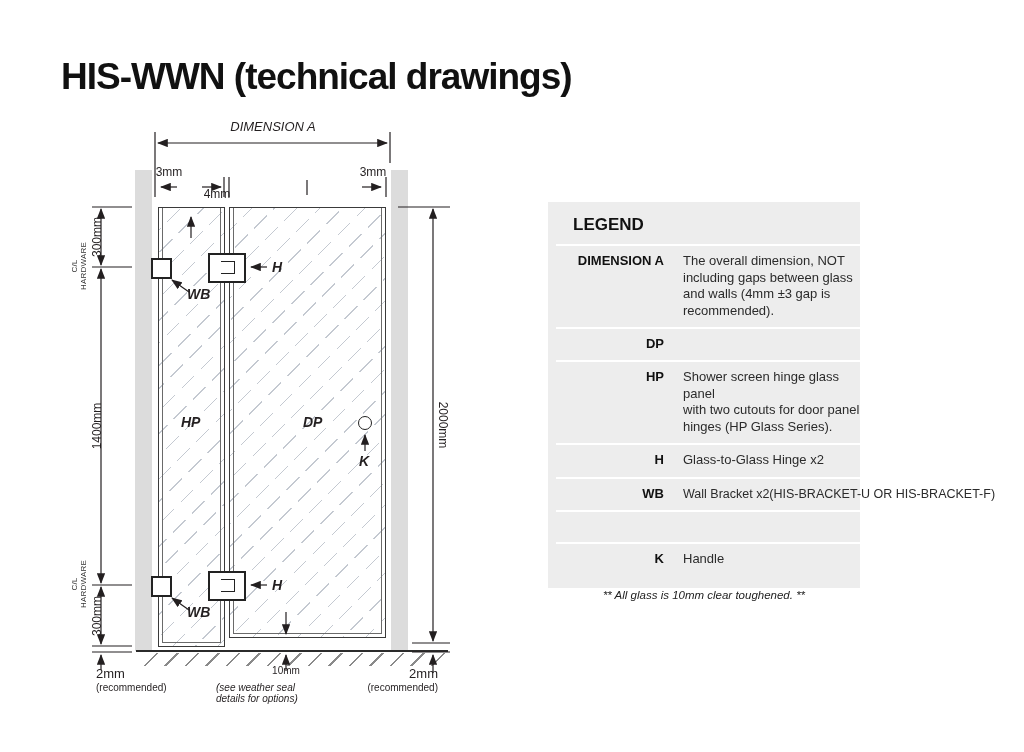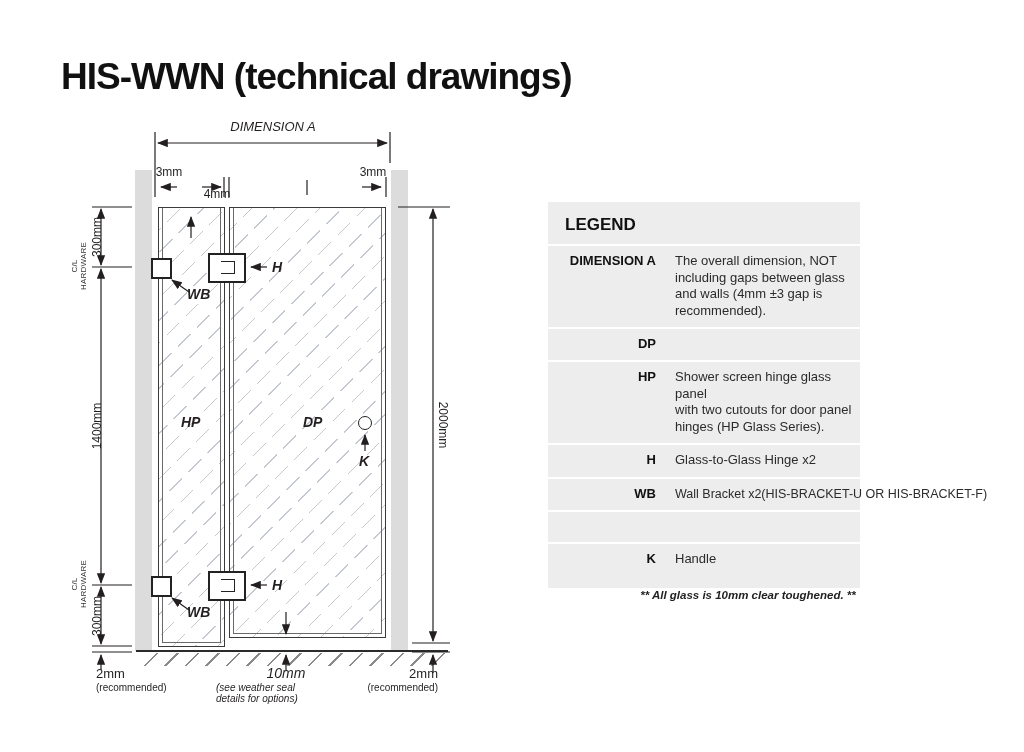--- a/index.html
+++ b/index.html
@@ -63,42 +63,42 @@
   .cl-label{
     font-size:8px;line-height:9px;letter-spacing:.2px;text-align:center;
     white-space:pre-line !important;z-index:6;color:#333;
   }
   .part-label{font-size:14px;font-weight:700;font-style:italic;z-index:6;}
   .small-note{font-size:10px;z-index:6;color:#231f20;}
   .mm-left{left:96px;top:666px;font-size:13px;}
   .mm-left-note{left:96px;top:682px;}
   .mm-right{left:338px;top:666px;width:100px;text-align:right;font-size:13px;}
   .mm-right-note{left:338px;top:682px;width:100px;text-align:right;}
-  .mm-bottom{left:216px;top:665px;width:140px;text-align:center;font-size:14px;font-style:italic;}
+  .mm-bottom{left:216px;top:665px;width:140px;text-align:center;font-size:10px;}
   .mm-bottom-note{left:216px;top:682px;width:140px;font-style:italic;white-space:pre-line;}
   
   .legend-box{
     left:548px;top:202px;width:312px;background:#ededed;z-index:1;
-    padding:11px 0 12px 0;box-sizing:border-box;
+    padding:11px 0 12px 8px;box-sizing:border-box;
   }
   .legend-title{font-size:17px;font-weight:700;padding:2px 0 9px 17px;color:#111;}
   .legend-row{display:flex;border-top:2px solid #ffffff;padding:7px 0 8px 0;}
   .legend-row.empty-row{height:15px;}
   .legend-term{
     width:108px;flex:none;text-align:right;font-weight:700;font-size:13px;color:#111;
     line-height:16px;
   }
   .legend-desc{
     margin-left:19px;font-size:13px;line-height:16.5px;color:#2b2b2b;
     white-space:pre-line;
   }
   .legend-desc.nowrap{white-space:nowrap;font-size:12.5px;}
   .legend-footnote{
     left:548px;top:589px;width:312px;text-align:center;font-size:11.5px;
-    font-style:italic;font-weight:700;color:#222;z-index:2;margin-left:44px;
+    font-style:italic;font-weight:400;color:#222;z-index:2;
   }
 </style>
 </head>
 <body>
 
 <div class="abs page-title">HIS-WWN (technical drawings)</div>
 
 <div class="abs wall wall-left"></div>
 <div class="abs wall wall-right"></div>
 

